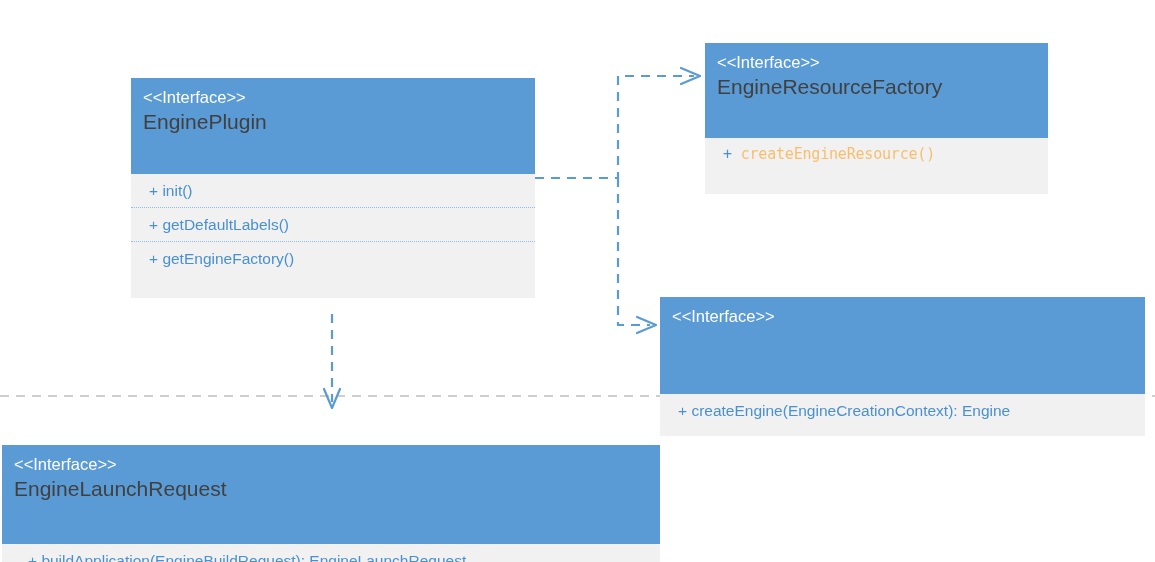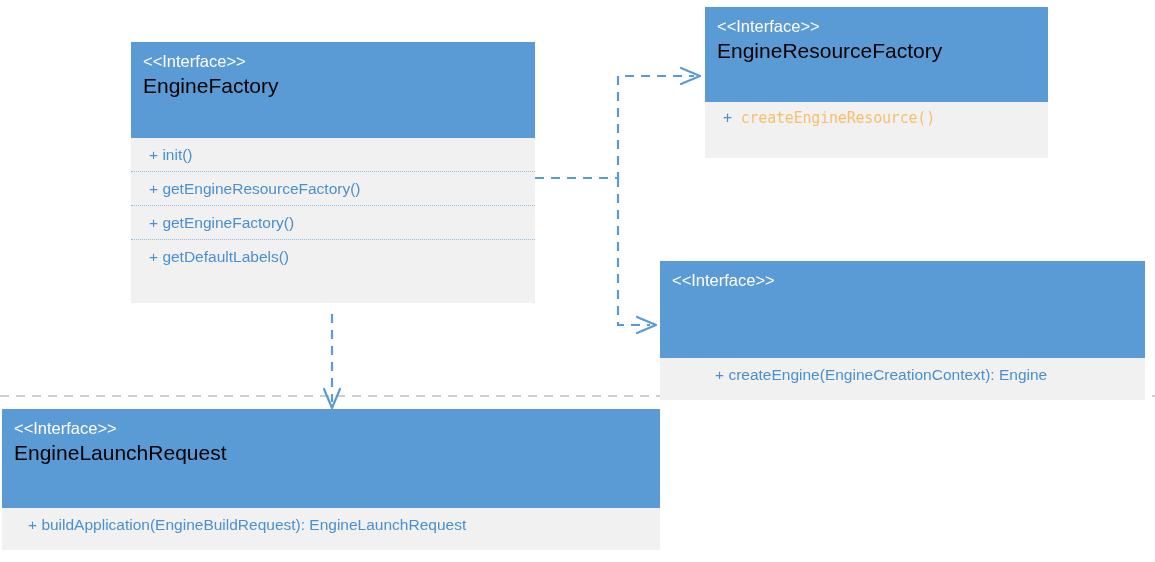--- a/index.html
+++ b/index.html
@@ -26,38 +26,39 @@
     top: 0;
     width: 1155px;
     height: 562px;
     pointer-events: none;
   }
 
   
   .uml-class {
     position: absolute;
     box-sizing: border-box;
+    margin-top: 36px;
   }
   .uml-header {
     background: #5B9BD5;
     color: #ffffff;
     box-sizing: border-box;
     padding: 9px 12px 10px 12px;
     overflow: hidden;
   }
   .uml-stereotype {
     font-size: 16.5px;
     line-height: 20px;
     color: #ffffff;
     white-space: nowrap;
   }
   .uml-name {
     font-size: 21px;
     line-height: 29px;
-    color: #000000;
+    color: #404040;
     white-space: nowrap;
   }
   .uml-body {
     background: #f1f1f1;
     box-sizing: border-box;
     overflow: hidden;
   }
   .uml-member {
     box-sizing: border-box;
     font-size: 15.5px;
@@ -76,29 +77,29 @@
     font-size: 15px;
     letter-spacing: -0.2px;
   }
   .uml-member.mono .vis {
     color: #4A90D0;
   }
 
   
   #cls-engineplugin          { left: 131px; top: 42px;  width: 404px; }
   #cls-engineplugin .uml-header { height: 96px; }
-  #cls-engineplugin .uml-body   { height: 165px; }
+  #cls-engineplugin .uml-body   { height: 124px; }
 
   #cls-engineresourcefactory { left: 705px; top: 7px;   width: 343px; }
   #cls-engineresourcefactory .uml-header { height: 95px; }
   #cls-engineresourcefactory .uml-body   { height: 56px; }
 
   #cls-enginefactory         { left: 660px; top: 261px; width: 485px; }
   #cls-enginefactory .uml-header { height: 97px; }
-  #cls-enginefactory .uml-body   { height: 42px; padding-left: 37px; }
+  #cls-enginefactory .uml-body   { height: 42px; }
 
   #cls-enginelaunchbuilder   { left: 2px;   top: 409px; width: 658px; }
   #cls-enginelaunchbuilder .uml-header { height: 99px; }
   #cls-enginelaunchbuilder .uml-body   { height: 42px; padding-left: 8px; }
 </style>
 </head>
 <body>
 
 <div id="canvas">
 
@@ -118,38 +119,34 @@
 
     <g>
       <path d="M 332 314 L 332 402" fill="none" stroke="#5B9BD5" stroke-width="2.2" stroke-dasharray="9 7"></path>
       <path d="M 324 389 L 332 408 L 340 389" fill="none" stroke="#5B9BD5" stroke-width="2.2" stroke-linecap="round" stroke-linejoin="round"></path>
     </g>
   </svg>
 
   <div class="uml-class" id="cls-engineplugin">
     <div class="uml-header">
       <div class="uml-stereotype">&lt;&lt;Interface&gt;&gt;</div>
-      <div class="uml-name">EngineFactory</div>
+      <div class="uml-name">EnginePlugin</div>
     </div>
     <div class="uml-body">
       <div class="uml-member">
         <span>+</span>
         <span>init()</span>
       </div>
       <div class="uml-member">
         <span>+</span>
-        <span>getEngineResourceFactory()</span>
+        <span>getDefaultLabels()</span>
       </div>
       <div class="uml-member">
         <span>+</span>
         <span>getEngineFactory()</span>
-      </div>
-      <div class="uml-member">
-        <span>+</span>
-        <span>getDefaultLabels()</span>
       </div>
     </div>
   </div>
 
   <div class="uml-class" id="cls-engineresourcefactory">
     <div class="uml-header">
       <div class="uml-stereotype">&lt;&lt;Interface&gt;&gt;</div>
       <div class="uml-name">EngineResourceFactory</div>
     </div>
     <div class="uml-body">

